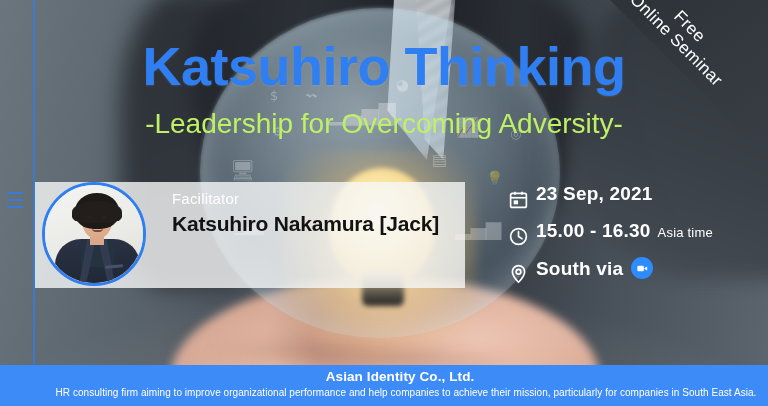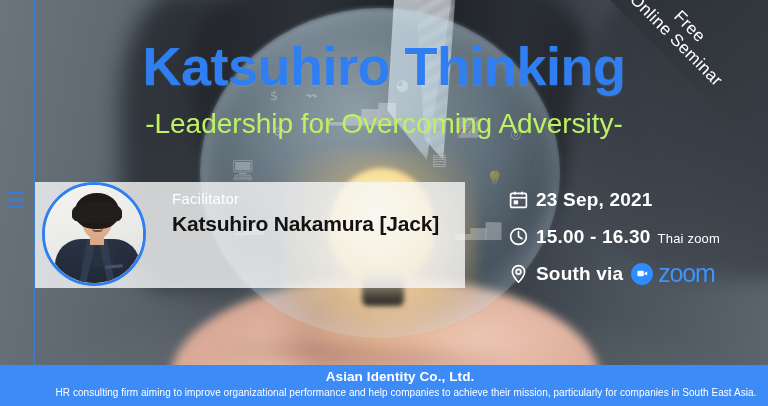--- a/index.html
+++ b/index.html
@@ -196,21 +196,21 @@
   .ph-pocket{position:absolute; left:60px; top:80px; width:18px; height:3px;
             background:#47516a; transform:rotate(-6deg); border-radius:1px; }
 
   .card-text { position:absolute; left:172px; top:190px; z-index:5; }
   .f-label  { font-size:15px; color:#ffffff; font-weight:400; letter-spacing:.2px; margin-bottom:5px; }
   .f-name   { font-size:21px; color:#121212; font-weight:bold; letter-spacing:-.2px; margin-bottom:5px; }
   .f-role   { font-size:13.5px; color:#2b2b2b; font-weight:400; letter-spacing:.1px; }
 
   
   .info { position:absolute; left:508px; top:183px; width:252px; color:#ffffff; }
-  .info-row { display:flex; align-items:center; height:33px; margin-bottom:4px; }
+  .info-row { display:flex; height:33px; margin-bottom:4px; }
   .info-ico { width:28px; flex:0 0 28px; display:flex; align-items:center; }
   .info-ico svg { display:block; }
   .info-main { font-size:19px; font-weight:bold; letter-spacing:.2px; white-space:nowrap; }
   .info-sub  { font-size:13px; font-weight:400; margin-left:7px; letter-spacing:.2px; }
   .info-line { display:flex; align-items:baseline; }
 
   .zoom-logo { display:inline-flex; align-items:center; margin-left:8px; }
   .zoom-badge {
     width:22px; height:22px; border-radius:50%; background:#2d8cff;
     display:flex; align-items:center; justify-content:center; margin-right:5px;
@@ -324,41 +324,40 @@
 
     <div class="info-row">
       <span class="info-ico">
         <svg width="21" height="21" viewBox="0 0 24 24" fill="none" stroke="#ffffff" stroke-width="1.9">
           <circle cx="12" cy="12" r="9"></circle>
           <polyline points="12,6.5 12,12 16,14.5" stroke-linecap="round" stroke-linejoin="round"></polyline>
         </svg>
       </span>
       <span class="info-line">
         <span class="info-main">15.00 - 16.30</span>
-        <span class="info-sub">Thai zoom</span>
+        <span class="info-sub">Asia time</span>
       </span>
     </div>
 
     <div class="info-row">
       <span class="info-ico">
         <svg width="21" height="21" viewBox="0 0 24 24" fill="none" stroke="#ffffff" stroke-width="1.9">
           <path d="M12 22s7-7.2 7-12a7 7 0 10-14 0c0 4.8 7 12 7 12z" stroke-linejoin="round"></path>
           <circle cx="12" cy="10" r="2.7"></circle>
         </svg>
       </span>
       <span class="info-line">
         <span class="info-main">South via</span>
         <span class="zoom-logo">
           <span class="zoom-badge">
             <svg width="13" height="13" viewBox="0 0 24 24" fill="#ffffff">
               <rect x="2.5" y="7" width="12" height="10" rx="2.4"></rect>
               <path d="M15.6 11.2l5-3.1v7.8l-5-3.1z"></path>
             </svg>
           </span>
-          <span class="zoom-word">zoom</span>
         </span>
       </span>
     </div>
 
   </div>
 
   <div class="footer">
     <div class="footer-name">Asian Identity Co., Ltd.</div>
     <div class="footer-desc">HR consulting firm aiming to improve organizational performance and help companies to achieve their mission, particularly for companies in South East Asia.</div>
   </div>

